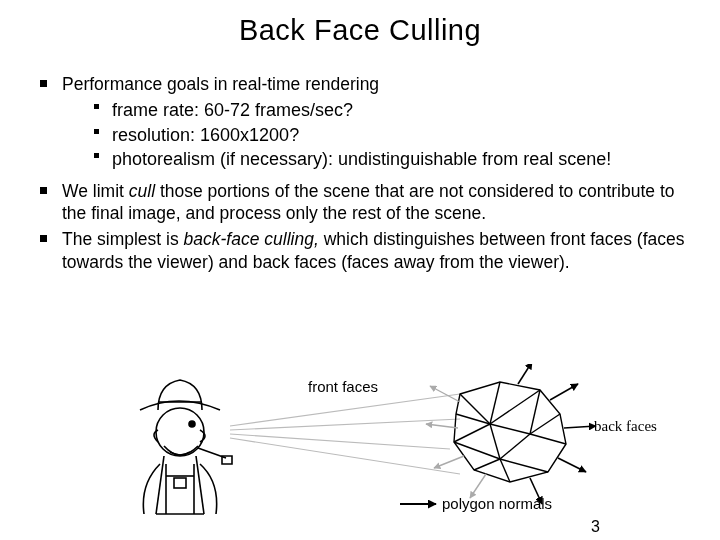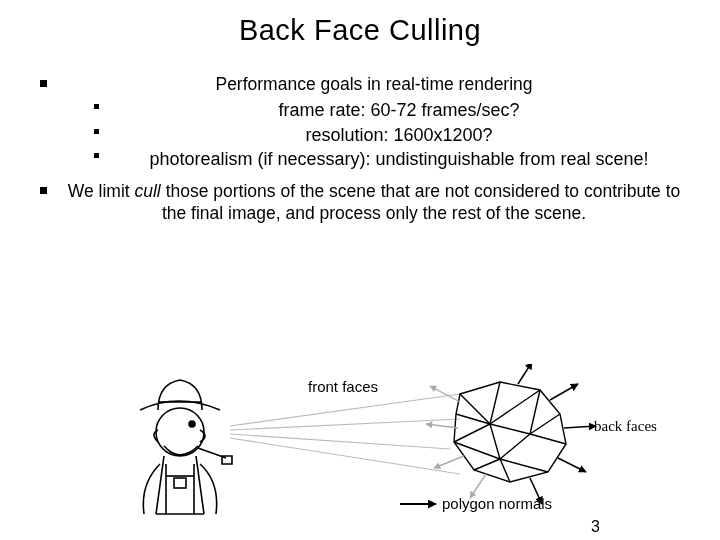--- a/index.html
+++ b/index.html
@@ -33,21 +33,20 @@
   }
   ul.top {
     list-style: none;
     margin: 0;
     padding: 0;
   }
   ul.top > li {
     position: relative;
     padding-left: 28px;
     margin-bottom: 4px;
-    text-align: center;
   }
   ul.top > li::before {
     content: "";
     position: absolute;
     left: 6px;
     top: 7px;
     width: 7px;
     height: 7px;
     background: #000;
   }
@@ -103,20 +102,23 @@
       <li>
         <span>Performance goals in real-time rendering</span>
         <ul class="sub">
           <li>frame rate: 60-72 frames/sec?</li>
           <li>resolution: 1600x1200?</li>
           <li>photorealism (if necessary): undistinguishable from real scene!</li>
         </ul>
       </li>
       <li>
         <span>We limit </span><span class="em">cull</span><span> those portions of the scene that are not considered to contribute to the final image, and process only the rest of the scene.</span>
+      </li>
+      <li>
+        <span>The simplest is </span><span class="em">back-face culling,</span><span> which distinguishes between front faces (faces towards the viewer) and back faces (faces away from the viewer).</span>
       </li>
     </ul>
   </div>
 
   <div class="diagram">
     <svg width="560" height="160" viewBox="0 0 560 160">
 
       <defs>
         <marker id="ah" viewBox="0 0 10 10" refX="9" refY="5" markerWidth="5" markerHeight="5" orient="auto-start-reverse">
           <path d="M 0 0 L 10 5 L 0 10 z" fill="#000"></path>

